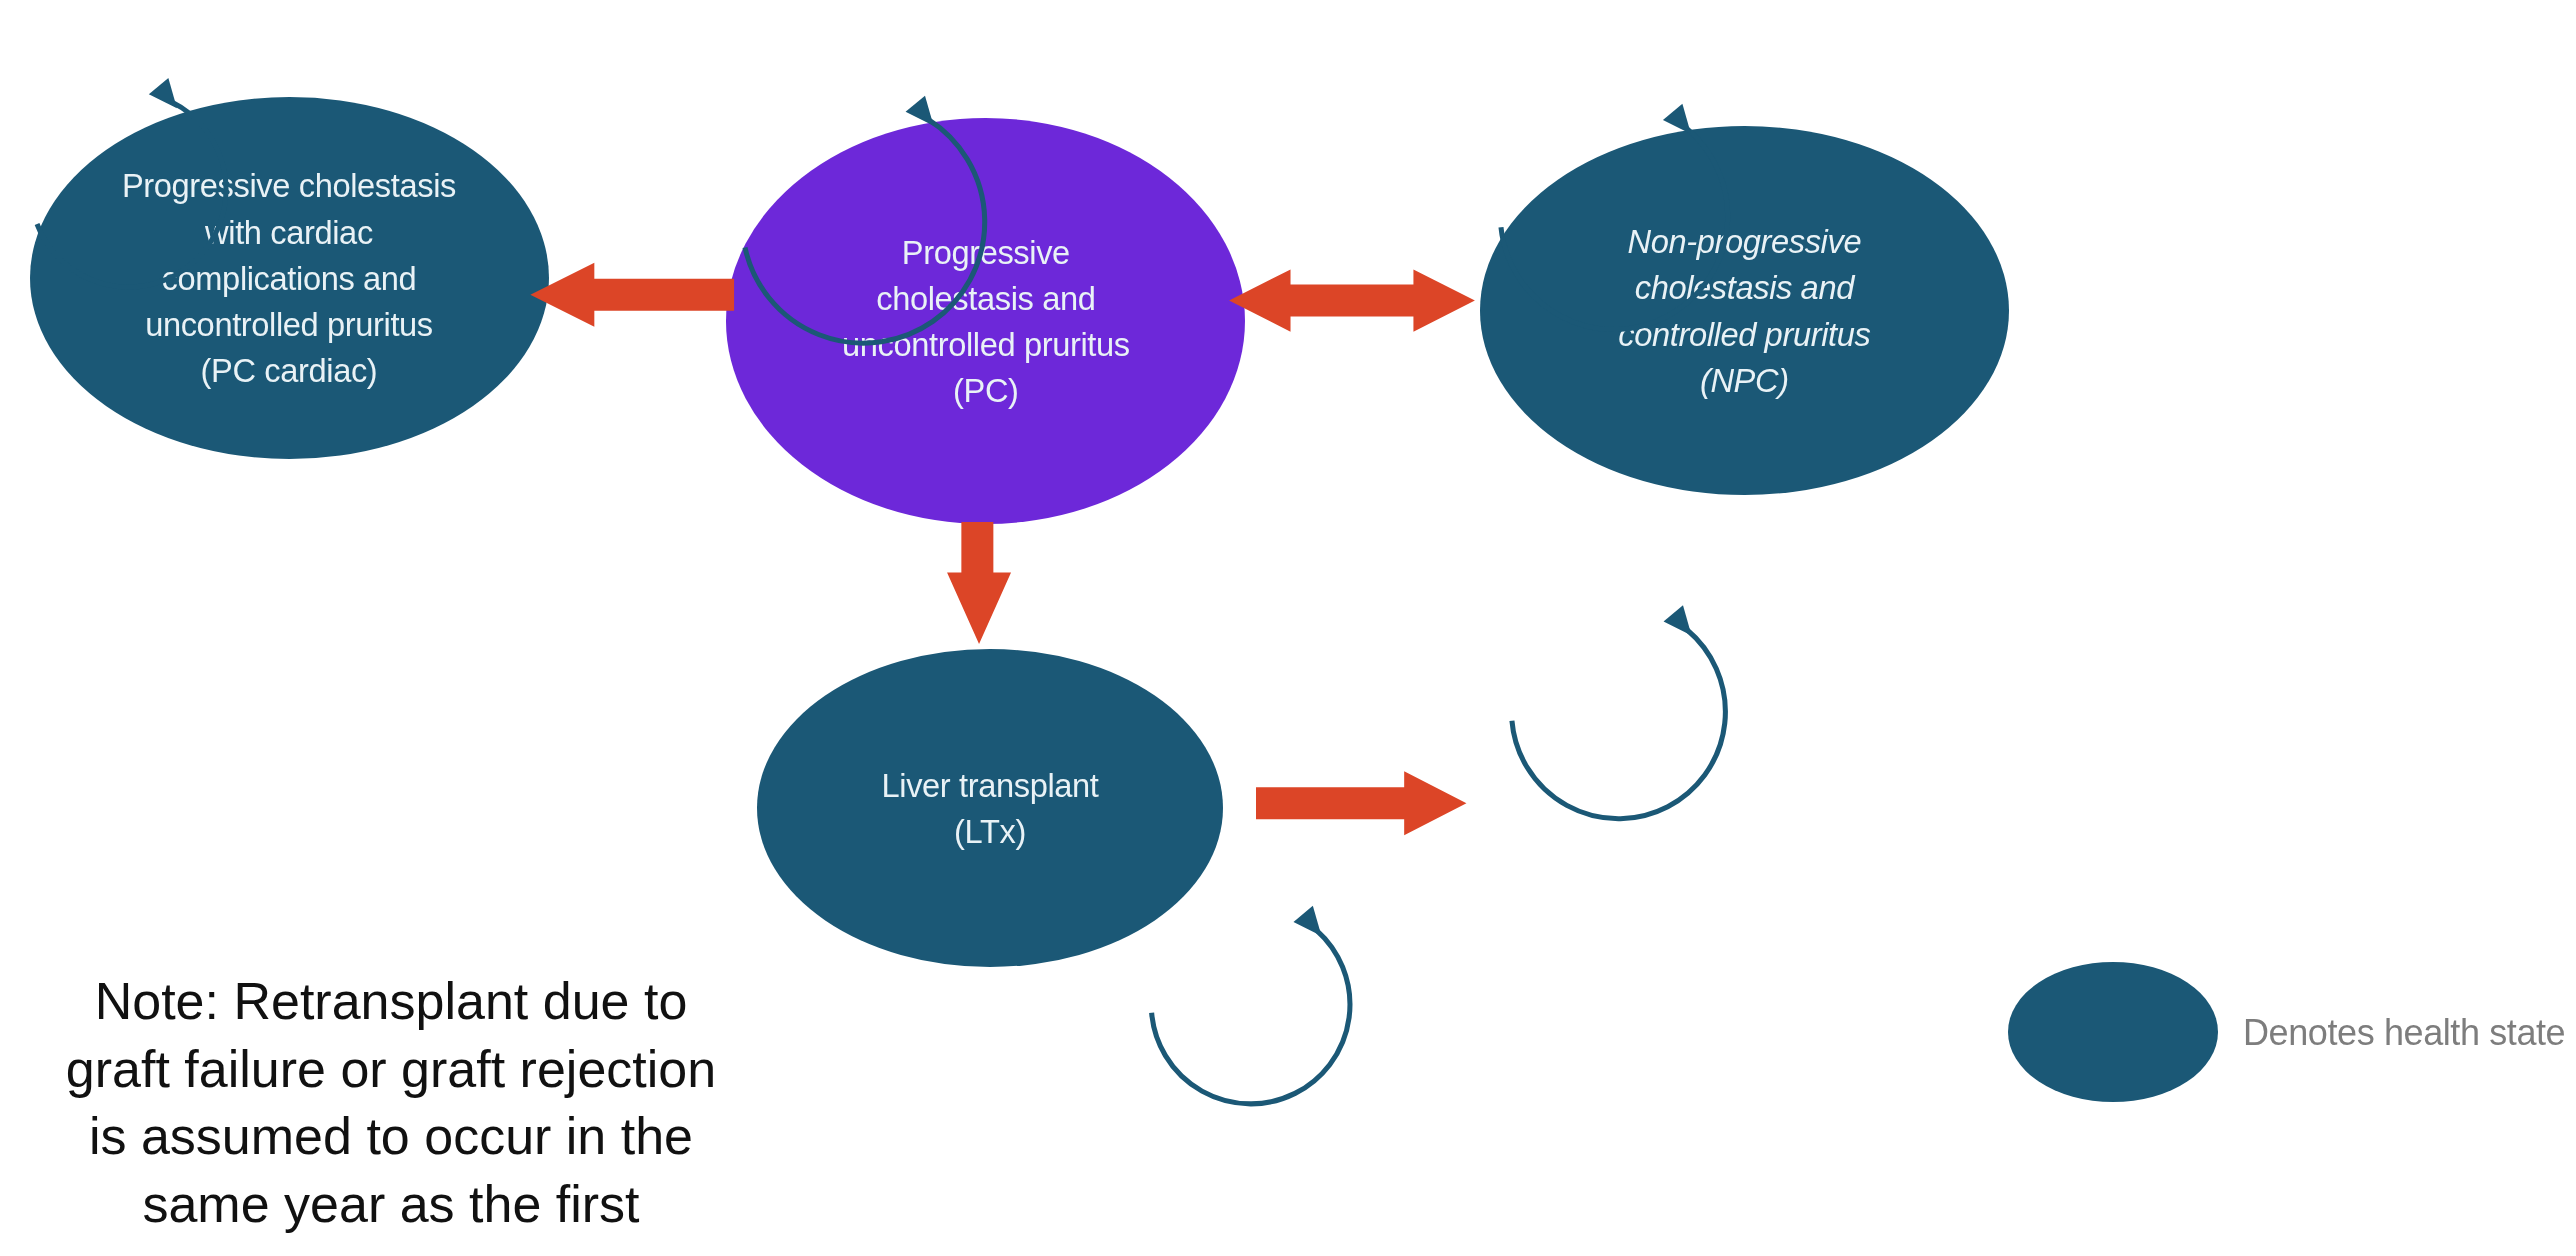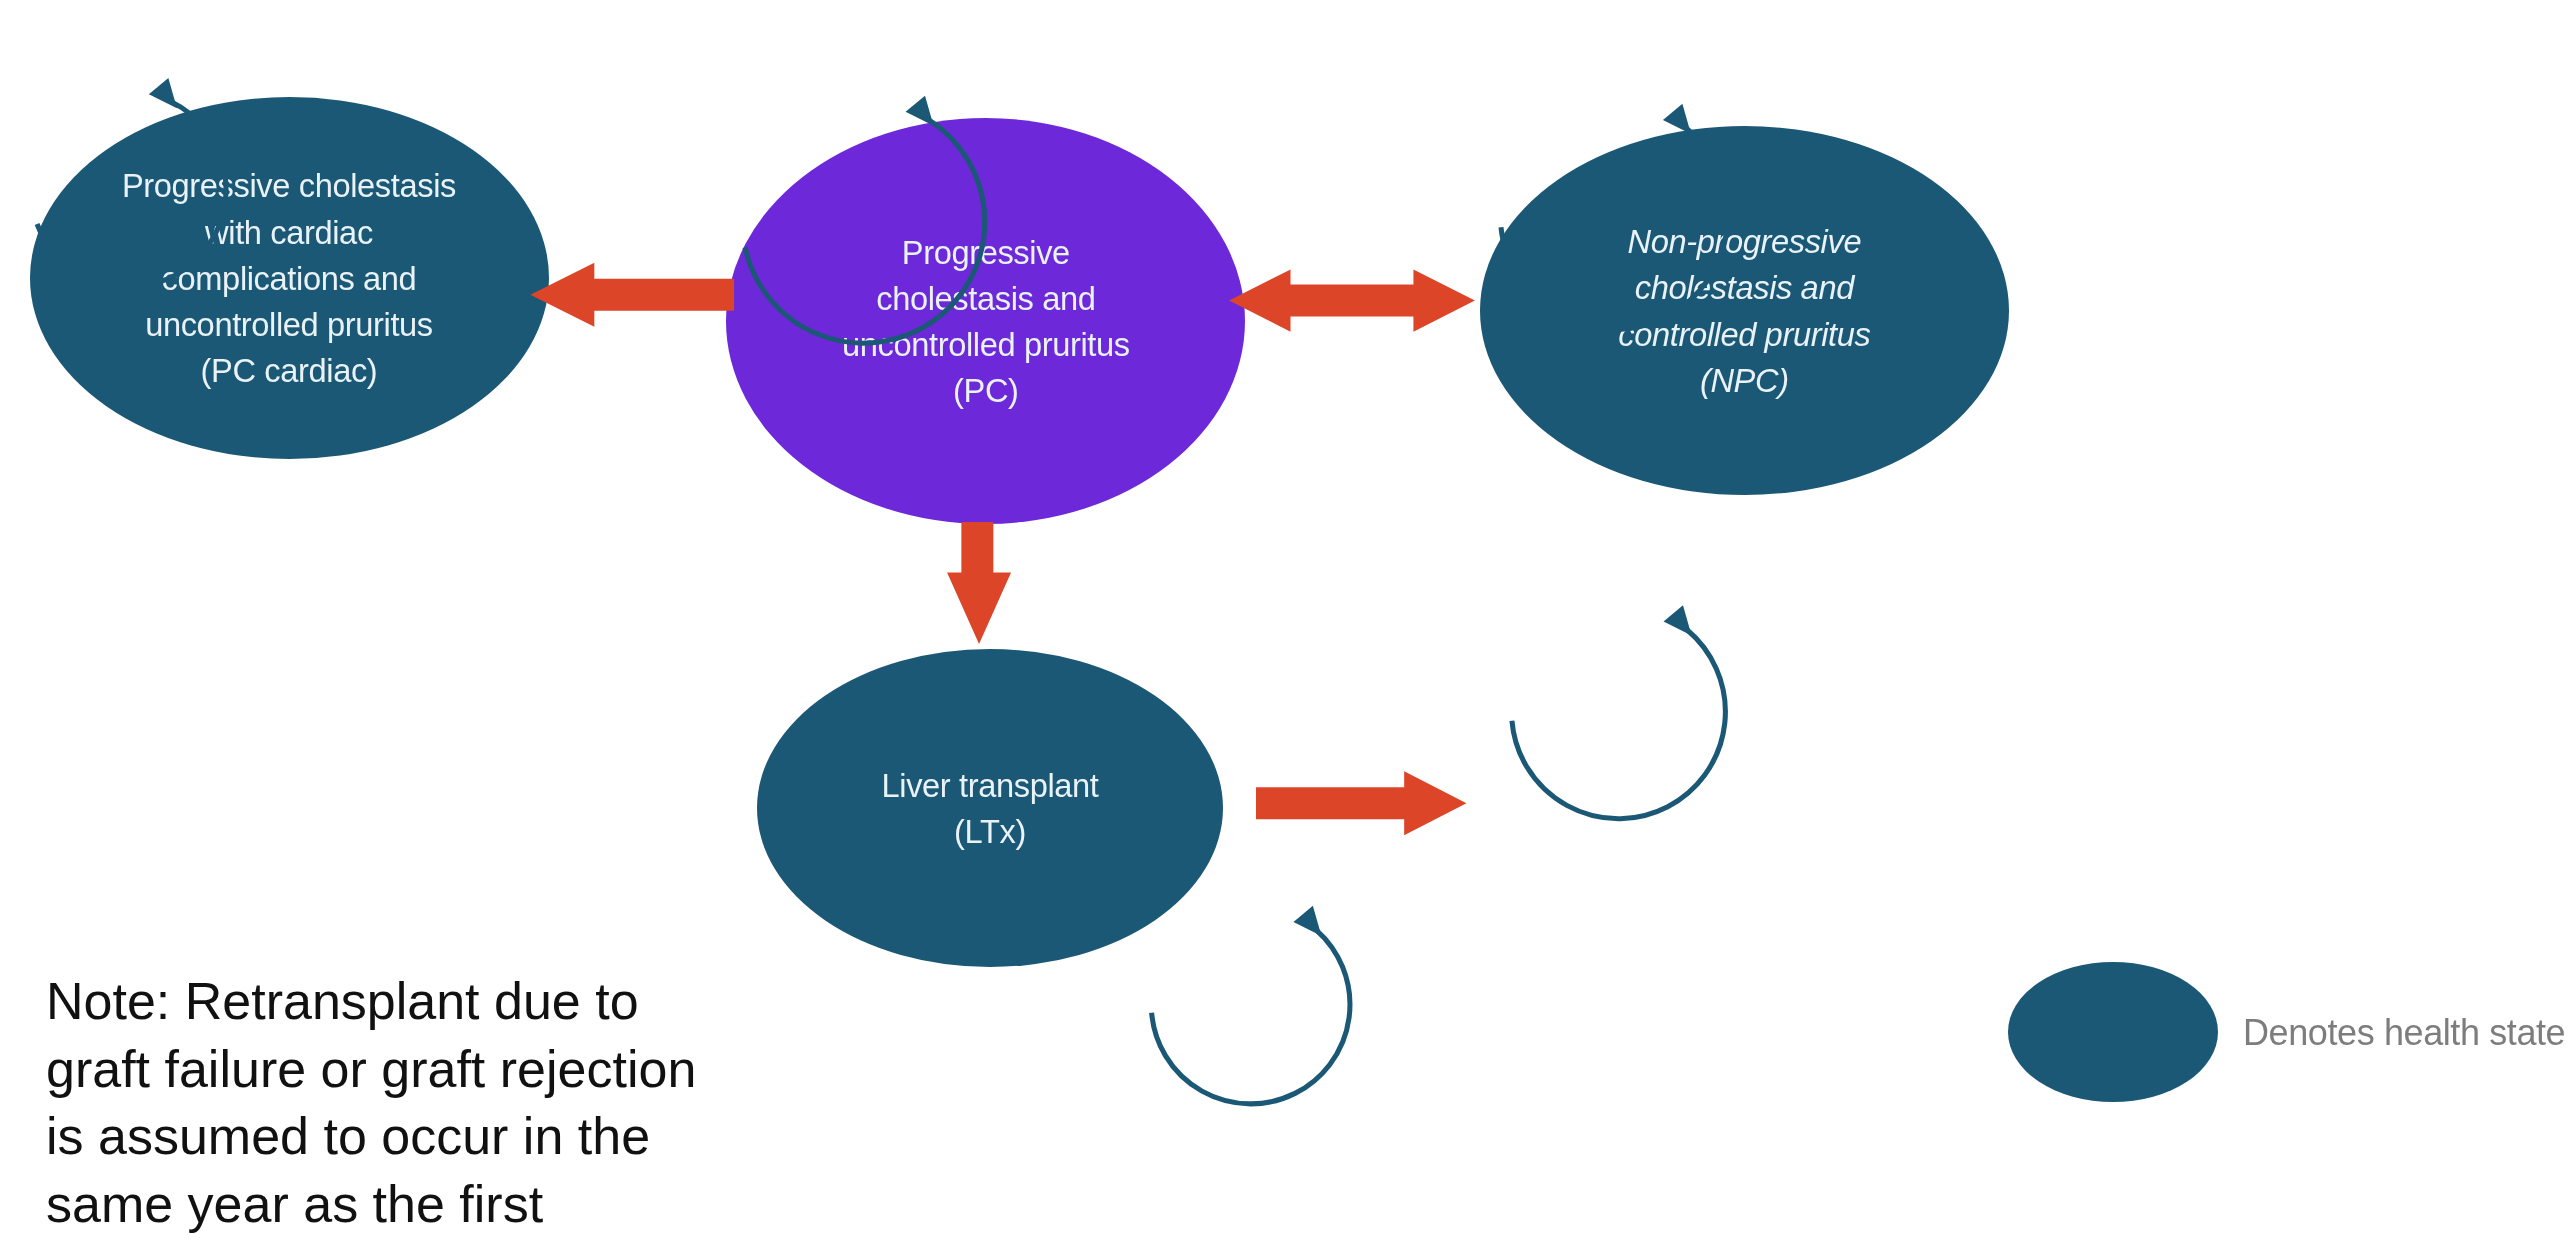--- a/index.html
+++ b/index.html
@@ -97,21 +97,21 @@
 
   <div class="state" style="left: 757px; top: 649px; width: 466px; height: 318px; background: rgb(27, 88, 118); align-items: center;">
     <div class="state-label" style="color: rgb(233, 242, 246);">Liver transplant
 (LTx)</div>
   </div>
 
 
 
   <div class="state" style="left: 2008px; top: 962px; width: 210px; height: 140px; background: rgb(27, 88, 118);"></div>
 
-  <div id="note" style="color: rgb(17, 17, 17);">Note: Retransplant due to
+  <div id="note" style="color: rgb(17, 17, 17); text-align: center;">Note: Retransplant due to
 graft failure or graft rejection
 is assumed to occur in the
 same year as the first</div>
   <div id="legend-label" style="color: rgb(125, 125, 125);">Denotes health state</div>
 
   <svg id="overlay" viewBox="0 0 3060 1493" xmlns="http://www.w3.org/2000/svg">
     <path class="arrow" d="M630 350 L706 312 L706 331 L872 331 L872 369 L706 369 L706 388 Z" fill="#DC4527"></path>
     <path class="arrow" d="M1460 357 L1533 320 L1533 338 L1679 338 L1679 320 L1752 357 L1679 394 L1679 376 L1533 376 L1533 394 Z" fill="#DC4527"></path>
     <path class="arrow" d="M1163 765 L1125 680 L1142 680 L1142 620 L1180 620 L1180 680 L1201 680 Z" fill="#DC4527"></path>
     <path class="arrow" d="M1742 954 L1668 916 L1668 935 L1492 935 L1492 973 L1668 973 L1668 992 Z" fill="#DC4527"></path>

